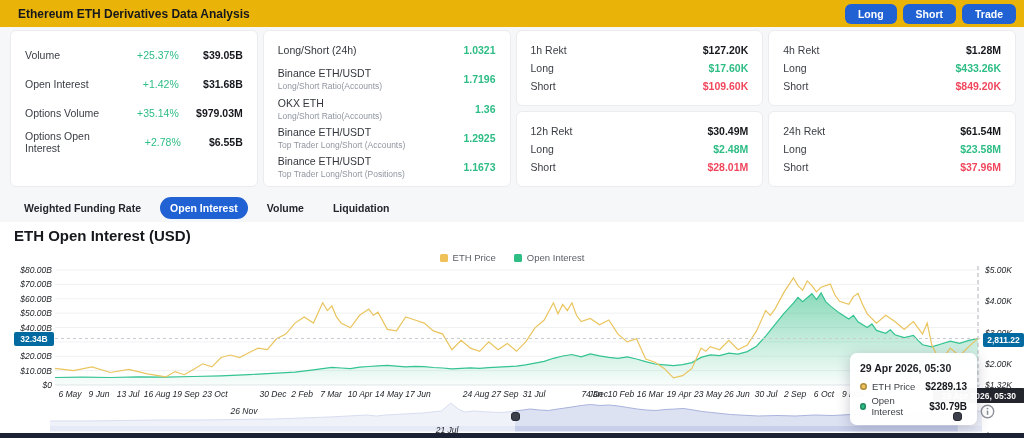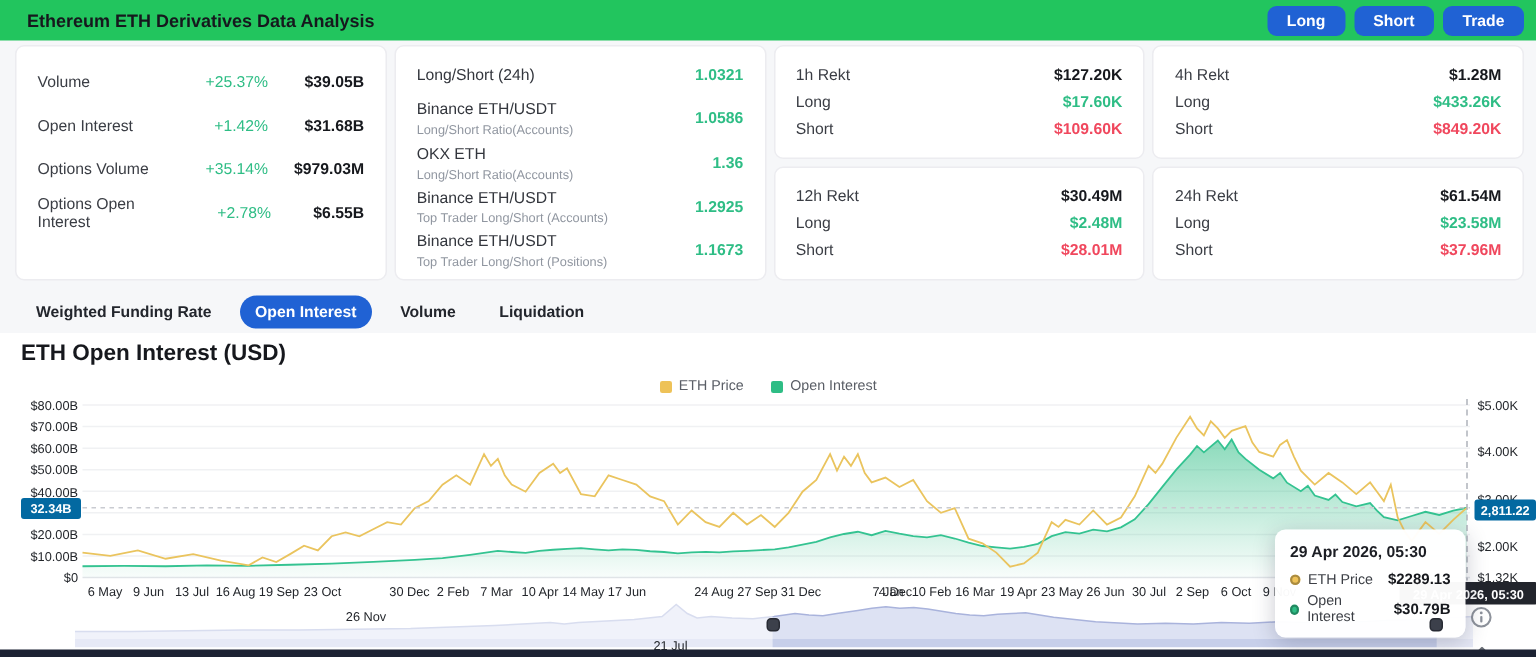--- a/index.html
+++ b/index.html
@@ -1,20 +1,20 @@
 <!DOCTYPE html>
 <html><head>
 <meta charset="utf-8">
 <style>
   html,body{margin:0;padding:0;}
   body{width:1024px;height:438px;font-family:"Liberation Sans",sans-serif;background:#f6f7f9;overflow:hidden;}
   *{box-sizing:border-box;}
   .app{position:relative;width:1024px;height:438px;}
   
-  .topbar{position:absolute;top:0;left:0;width:1024px;height:27px;background:#22c55e;display:flex;align-items:center;}
+  .topbar{position:absolute;top:0;left:0;width:1024px;height:27px;background:#eab308;display:flex;align-items:center;}
   .topbar .title{margin-left:18px;font-size:12px;font-weight:bold;color:#16181d;}
   .topbar .btns{margin-left:auto;margin-right:8px;display:flex;gap:6px;}
   .btn-blue{background:#2062d4;color:#fff;font-size:10.5px;font-weight:bold;border:none;border-radius:6px;padding:4px 13px;cursor:pointer;font-family:inherit;}
   
   .cards{position:absolute;top:30px;left:10px;width:1006px;height:157px;display:grid;grid-template-columns:repeat(4,1fr);gap:5px;}
   .card{background:#fff;border:1px solid #ececf0;border-radius:6px;}
   .stats-card{padding:9px 14px;display:flex;flex-direction:column;}
   .stat-row{height:29px;display:flex;align-items:center;}
   .stat-label{font-size:10.5px;color:#3a3d44;}
   .stat-chg{margin-left:auto;width:58px;text-align:right;font-size:10.5px;color:#2ebd85;}
@@ -36,21 +36,21 @@
   .tab{font-size:10.5px;font-weight:bold;color:#23262d;padding:5px 10px;border-radius:14px;cursor:pointer;white-space:nowrap;}
   .tab.active{background:#2062d4;color:#fff;}
   
   .chart-panel{position:absolute;top:222px;left:0;width:1024px;height:211px;background:#fff;}
   .chart-title{position:absolute;top:227px;left:14px;margin:0;font-size:15px;font-weight:bold;color:#16181d;}
   .legend{position:absolute;top:252px;left:0;width:1024px;display:flex;justify-content:center;gap:18px;}
   .legend-item{display:flex;align-items:center;gap:5px;}
   .legend-swatch{width:8px;height:8px;border-radius:1.5px;}
   .legend-label{font-size:9.5px;color:#5a5e66;}
   #plot{position:absolute;top:0;left:0;width:1024px;height:438px;}
-  .ax-label{position:absolute;font-size:8.5px;color:#23262b;}
+  .ax-label{position:absolute;font-size:8.5px;color:#23262b;font-style:italic;}
   .ax-left{left:0;width:52px;text-align:right;}
   .ax-right{left:985px;}
   .ax-x{transform:translateX(-50%);white-space:nowrap;}
   .axis-badge{position:absolute;background:#0369a1;color:#fff;font-size:8.5px;font-weight:bold;border-radius:2px;padding:2px 4px;text-align:center;}
   .x-badge{position:absolute;left:933px;top:388px;width:92px;background:#22252c;color:#fff;font-size:8.5px;font-weight:bold;border-radius:2px;padding:2.5px 0;text-align:center;z-index:4;}
   .tooltip{position:absolute;left:850px;top:353px;width:127px;background:rgba(255,255,255,0.97);border-radius:7px;box-shadow:0 3px 14px rgba(40,45,70,0.25);padding:9px 10px 8px;z-index:6;}
   .tt-time{font-size:10.5px;font-weight:bold;color:#1c1e24;margin-bottom:7px;}
   .tt-row{display:flex;align-items:center;gap:5px;margin-top:3px;}
   .tt-dot{width:7px;height:7px;border-radius:50%;}
   .tt-label{font-size:9.5px;color:#3c3f45;}
@@ -102,21 +102,21 @@
           <div class="ratio-text">
             <div class="ratio-title">Long/Short (24h)</div>
           </div>
           <span class="ratio-val">1.0321</span>
         </div>
         <div class="ratio-row">
           <div class="ratio-text">
             <div class="ratio-title">Binance ETH/USDT</div>
             <div class="ratio-sub">Long/Short Ratio(Accounts)</div>
           </div>
-          <span class="ratio-val">1.0586</span>
+          <span class="ratio-val">1.7196</span>
         </div>
         <div class="ratio-row">
           <div class="ratio-text">
             <div class="ratio-title">OKX ETH</div>
             <div class="ratio-sub">Long/Short Ratio(Accounts)</div>
           </div>
           <span class="ratio-val">1.36</span>
         </div>
         <div class="ratio-row">
           <div class="ratio-text">
@@ -278,21 +278,21 @@
       <span class="ax-label ax-x" style="left: 244px; top: 406px;">26 Nov</span>
       <span class="ax-label ax-x" style="left: 273px; top: 389px;">30 Dec</span>
       <span class="ax-label ax-x" style="left: 302px; top: 389px;">2 Feb</span>
       <span class="ax-label ax-x" style="left: 331px; top: 389px;">7 Mar</span>
       <span class="ax-label ax-x" style="left: 360px; top: 389px;">10 Apr</span>
       <span class="ax-label ax-x" style="left: 389px; top: 389px;">14 May</span>
       <span class="ax-label ax-x" style="left: 418px; top: 389px;">17 Jun</span>
       <span class="ax-label ax-x" style="left: 447px; top: 389px; margin-top: 36px;">21 Jul</span>
       <span class="ax-label ax-x" style="left: 476px; top: 389px;">24 Aug</span>
       <span class="ax-label ax-x" style="left: 505px; top: 389px;">27 Sep</span>
-      <span class="ax-label ax-x" style="left: 534px; top: 389px;">31 Dec</span>
+      <span class="ax-label ax-x" style="left: 534px; top: 389px;">31 Jul</span>
       <span class="ax-label ax-x" style="left: 563px; top: 389px; margin-left: 34px;">4 Dec</span>
       <span class="ax-label ax-x" style="left: 592px; top: 389px;">7 Jan</span>
       <span class="ax-label ax-x" style="left: 621px; top: 389px;">10 Feb</span>
       <span class="ax-label ax-x" style="left: 650px; top: 389px;">16 Mar</span>
       <span class="ax-label ax-x" style="left: 679px; top: 389px;">19 Apr</span>
       <span class="ax-label ax-x" style="left: 708px; top: 389px;">23 May</span>
       <span class="ax-label ax-x" style="left: 737px; top: 389px;">26 Jun</span>
       <span class="ax-label ax-x" style="left: 766px; top: 389px;">30 Jul</span>
       <span class="ax-label ax-x" style="left: 795px; top: 389px;">2 Sep</span>
       <span class="ax-label ax-x" style="left: 824px; top: 389px;">6 Oct</span>

